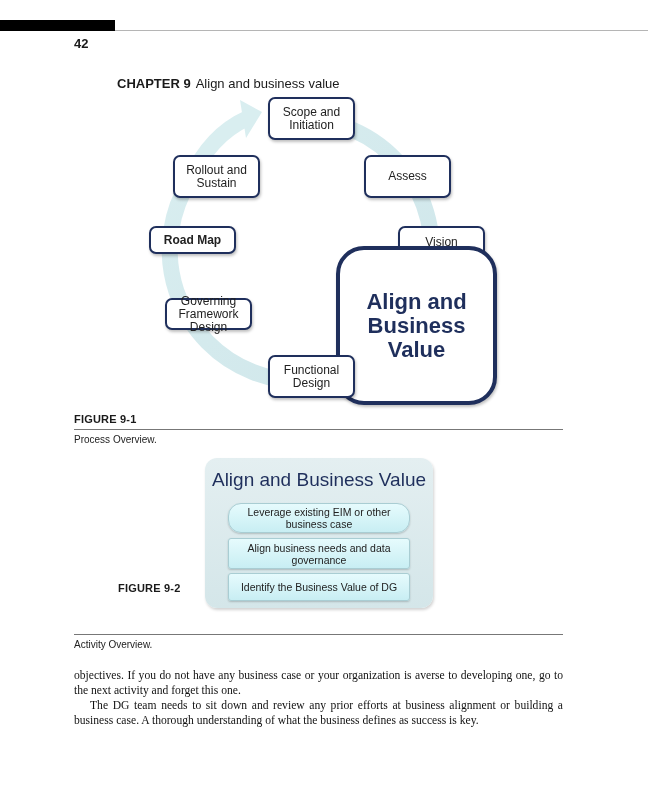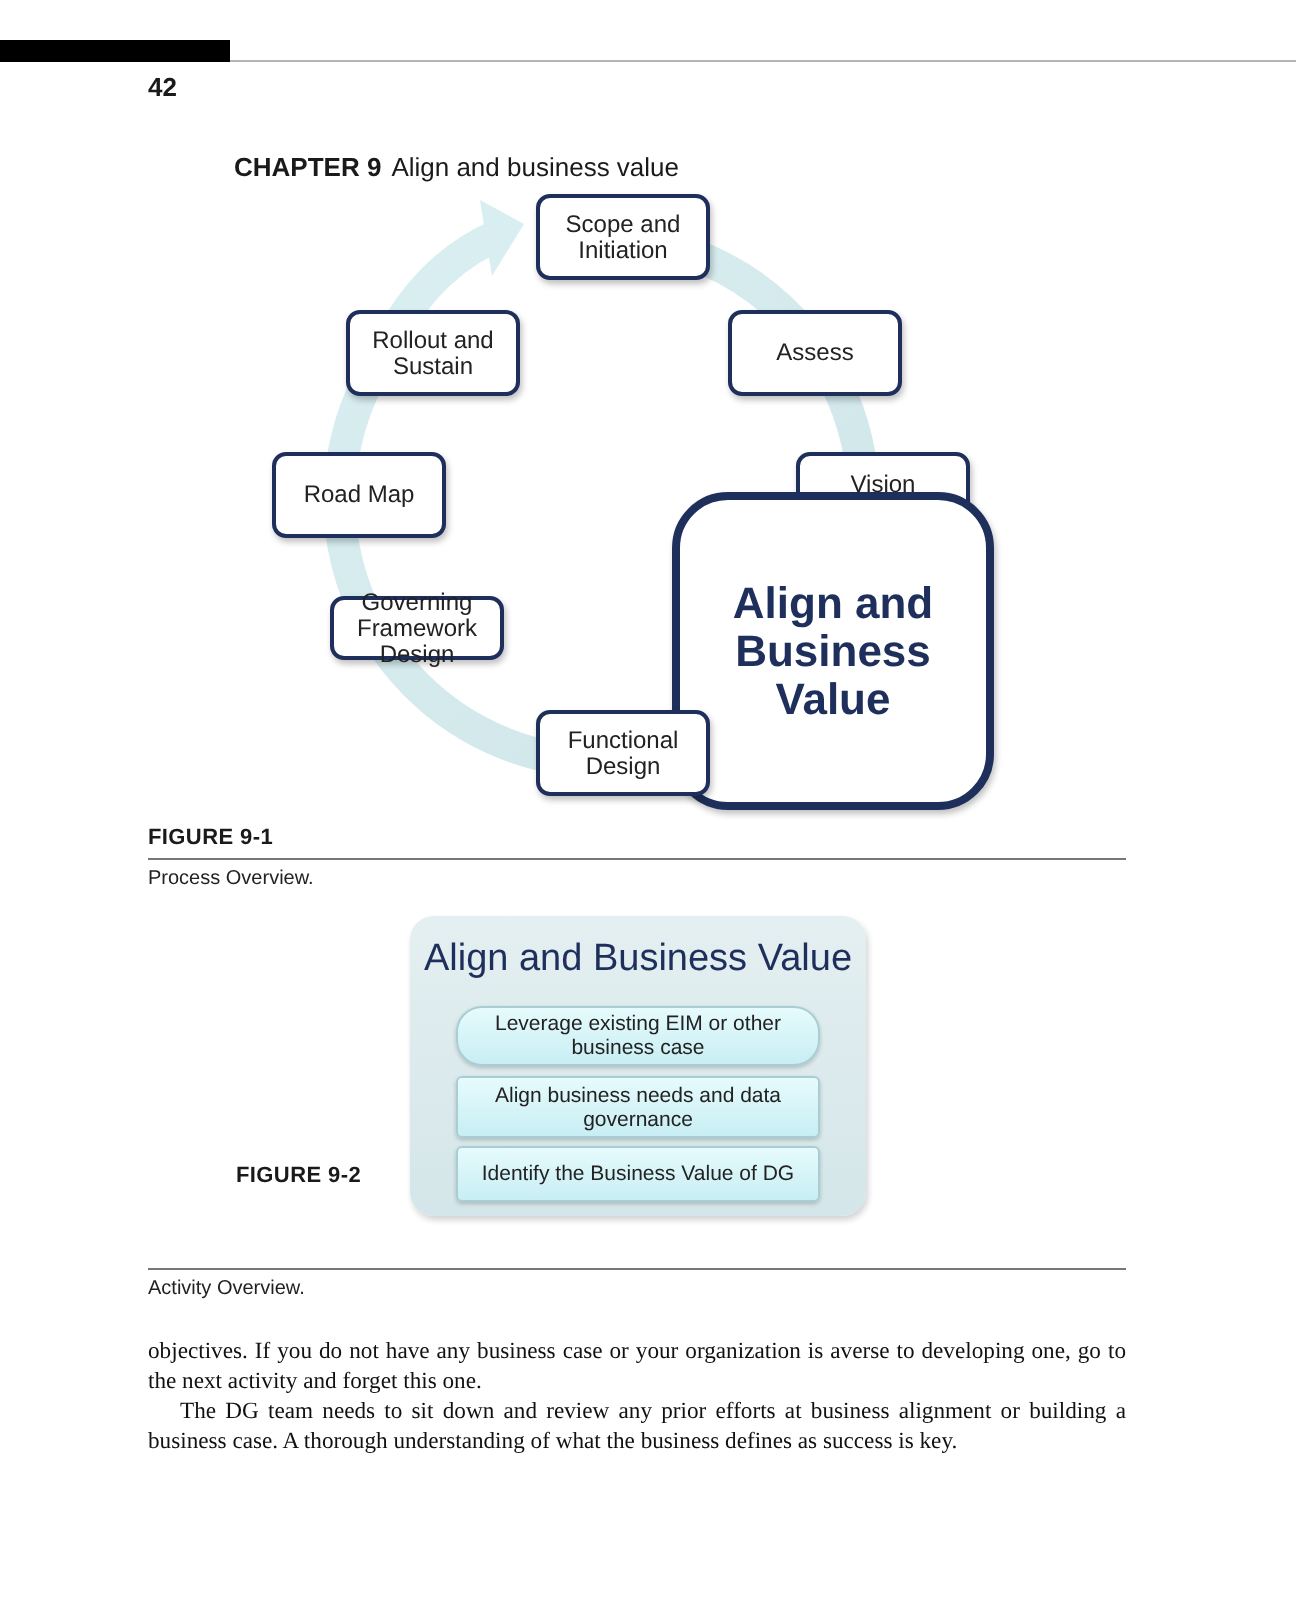--- a/index.html
+++ b/index.html
@@ -92,21 +92,21 @@
   </div>
   <div class="node" style="left:268px;top:355px;width:87px;height:43px;">
     <span>Functional
 Design</span>
   </div>
   <div class="node" style="left:165px;top:298px;width:87px;height:32px;">
     <span>Governing
 Framework
 Design</span>
   </div>
-  <div class="node" style="left:136px;top:226px;width:87px;height:43px;">
+  <div class="node" style="left:149px;top:226px;width:87px;height:28px;font-weight:bold;">
     <span>Road Map</span>
   </div>
   <div class="node" style="left:173px;top:155px;width:87px;height:43px;">
     <span>Rollout and
 Sustain</span>
   </div>
 </div>
 
 <div class="fig-label" style="top:413px;">FIGURE 9-1</div>
 <div class="fig-rule" style="top:429px;"></div>

